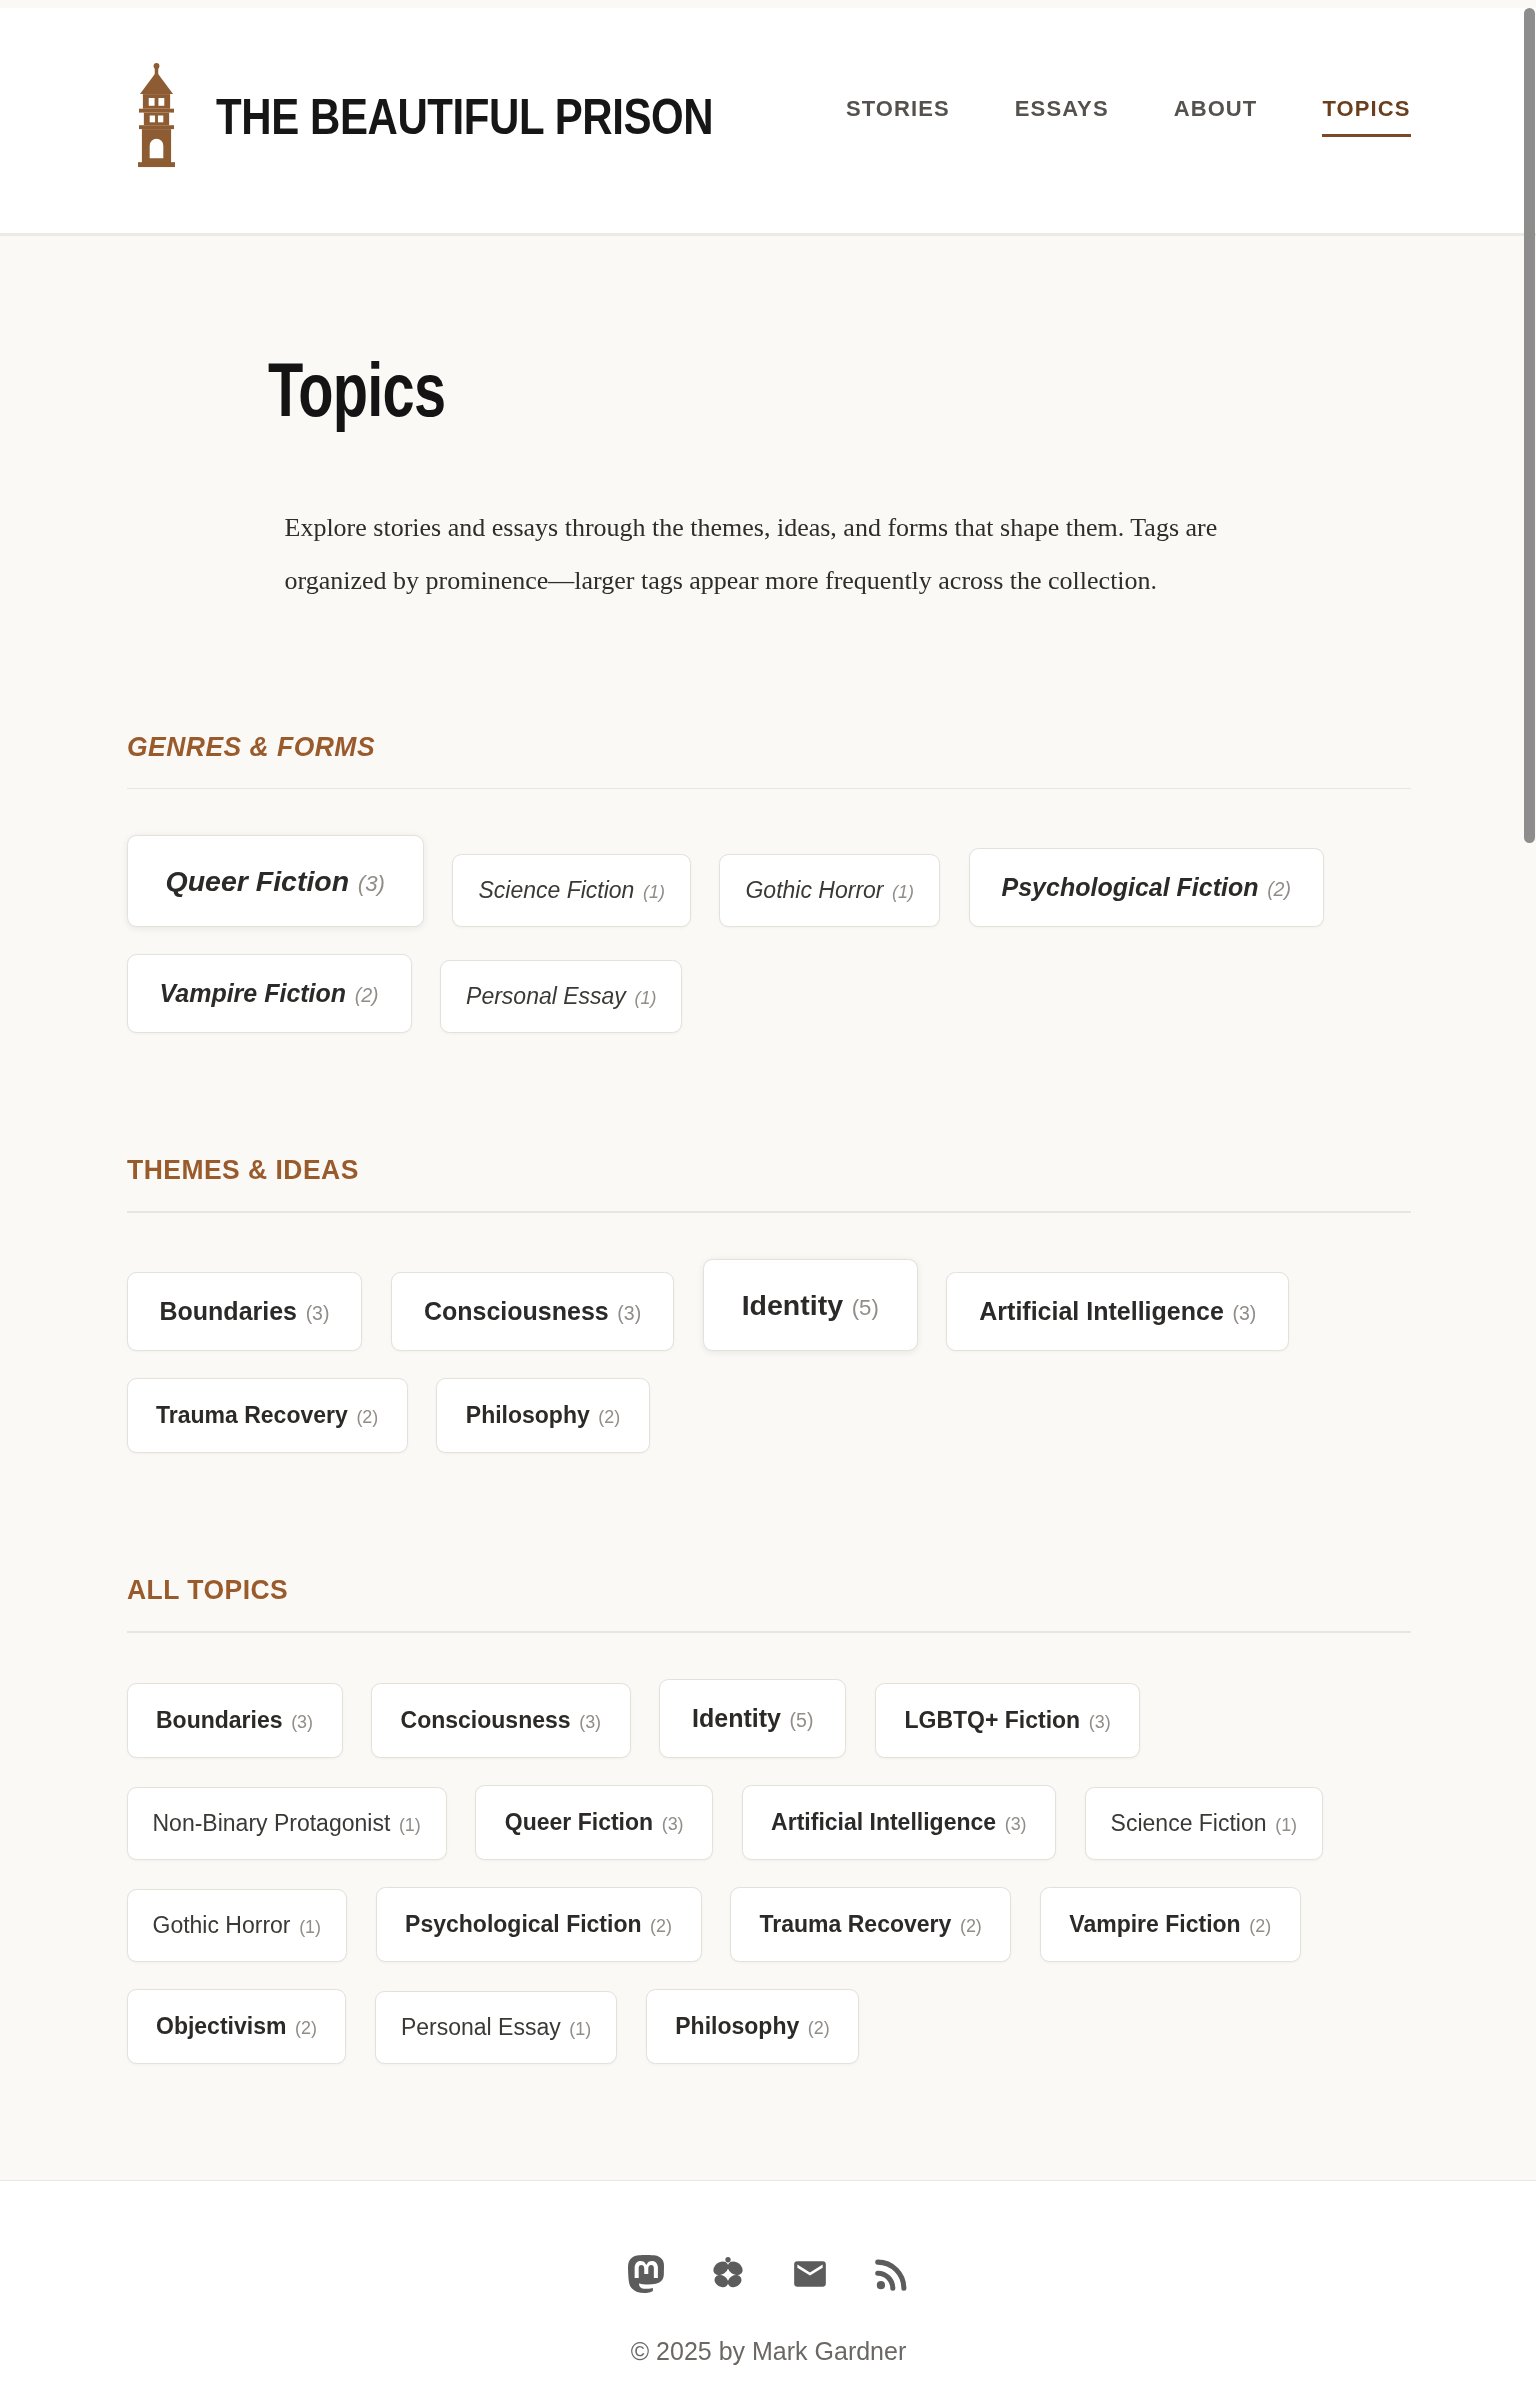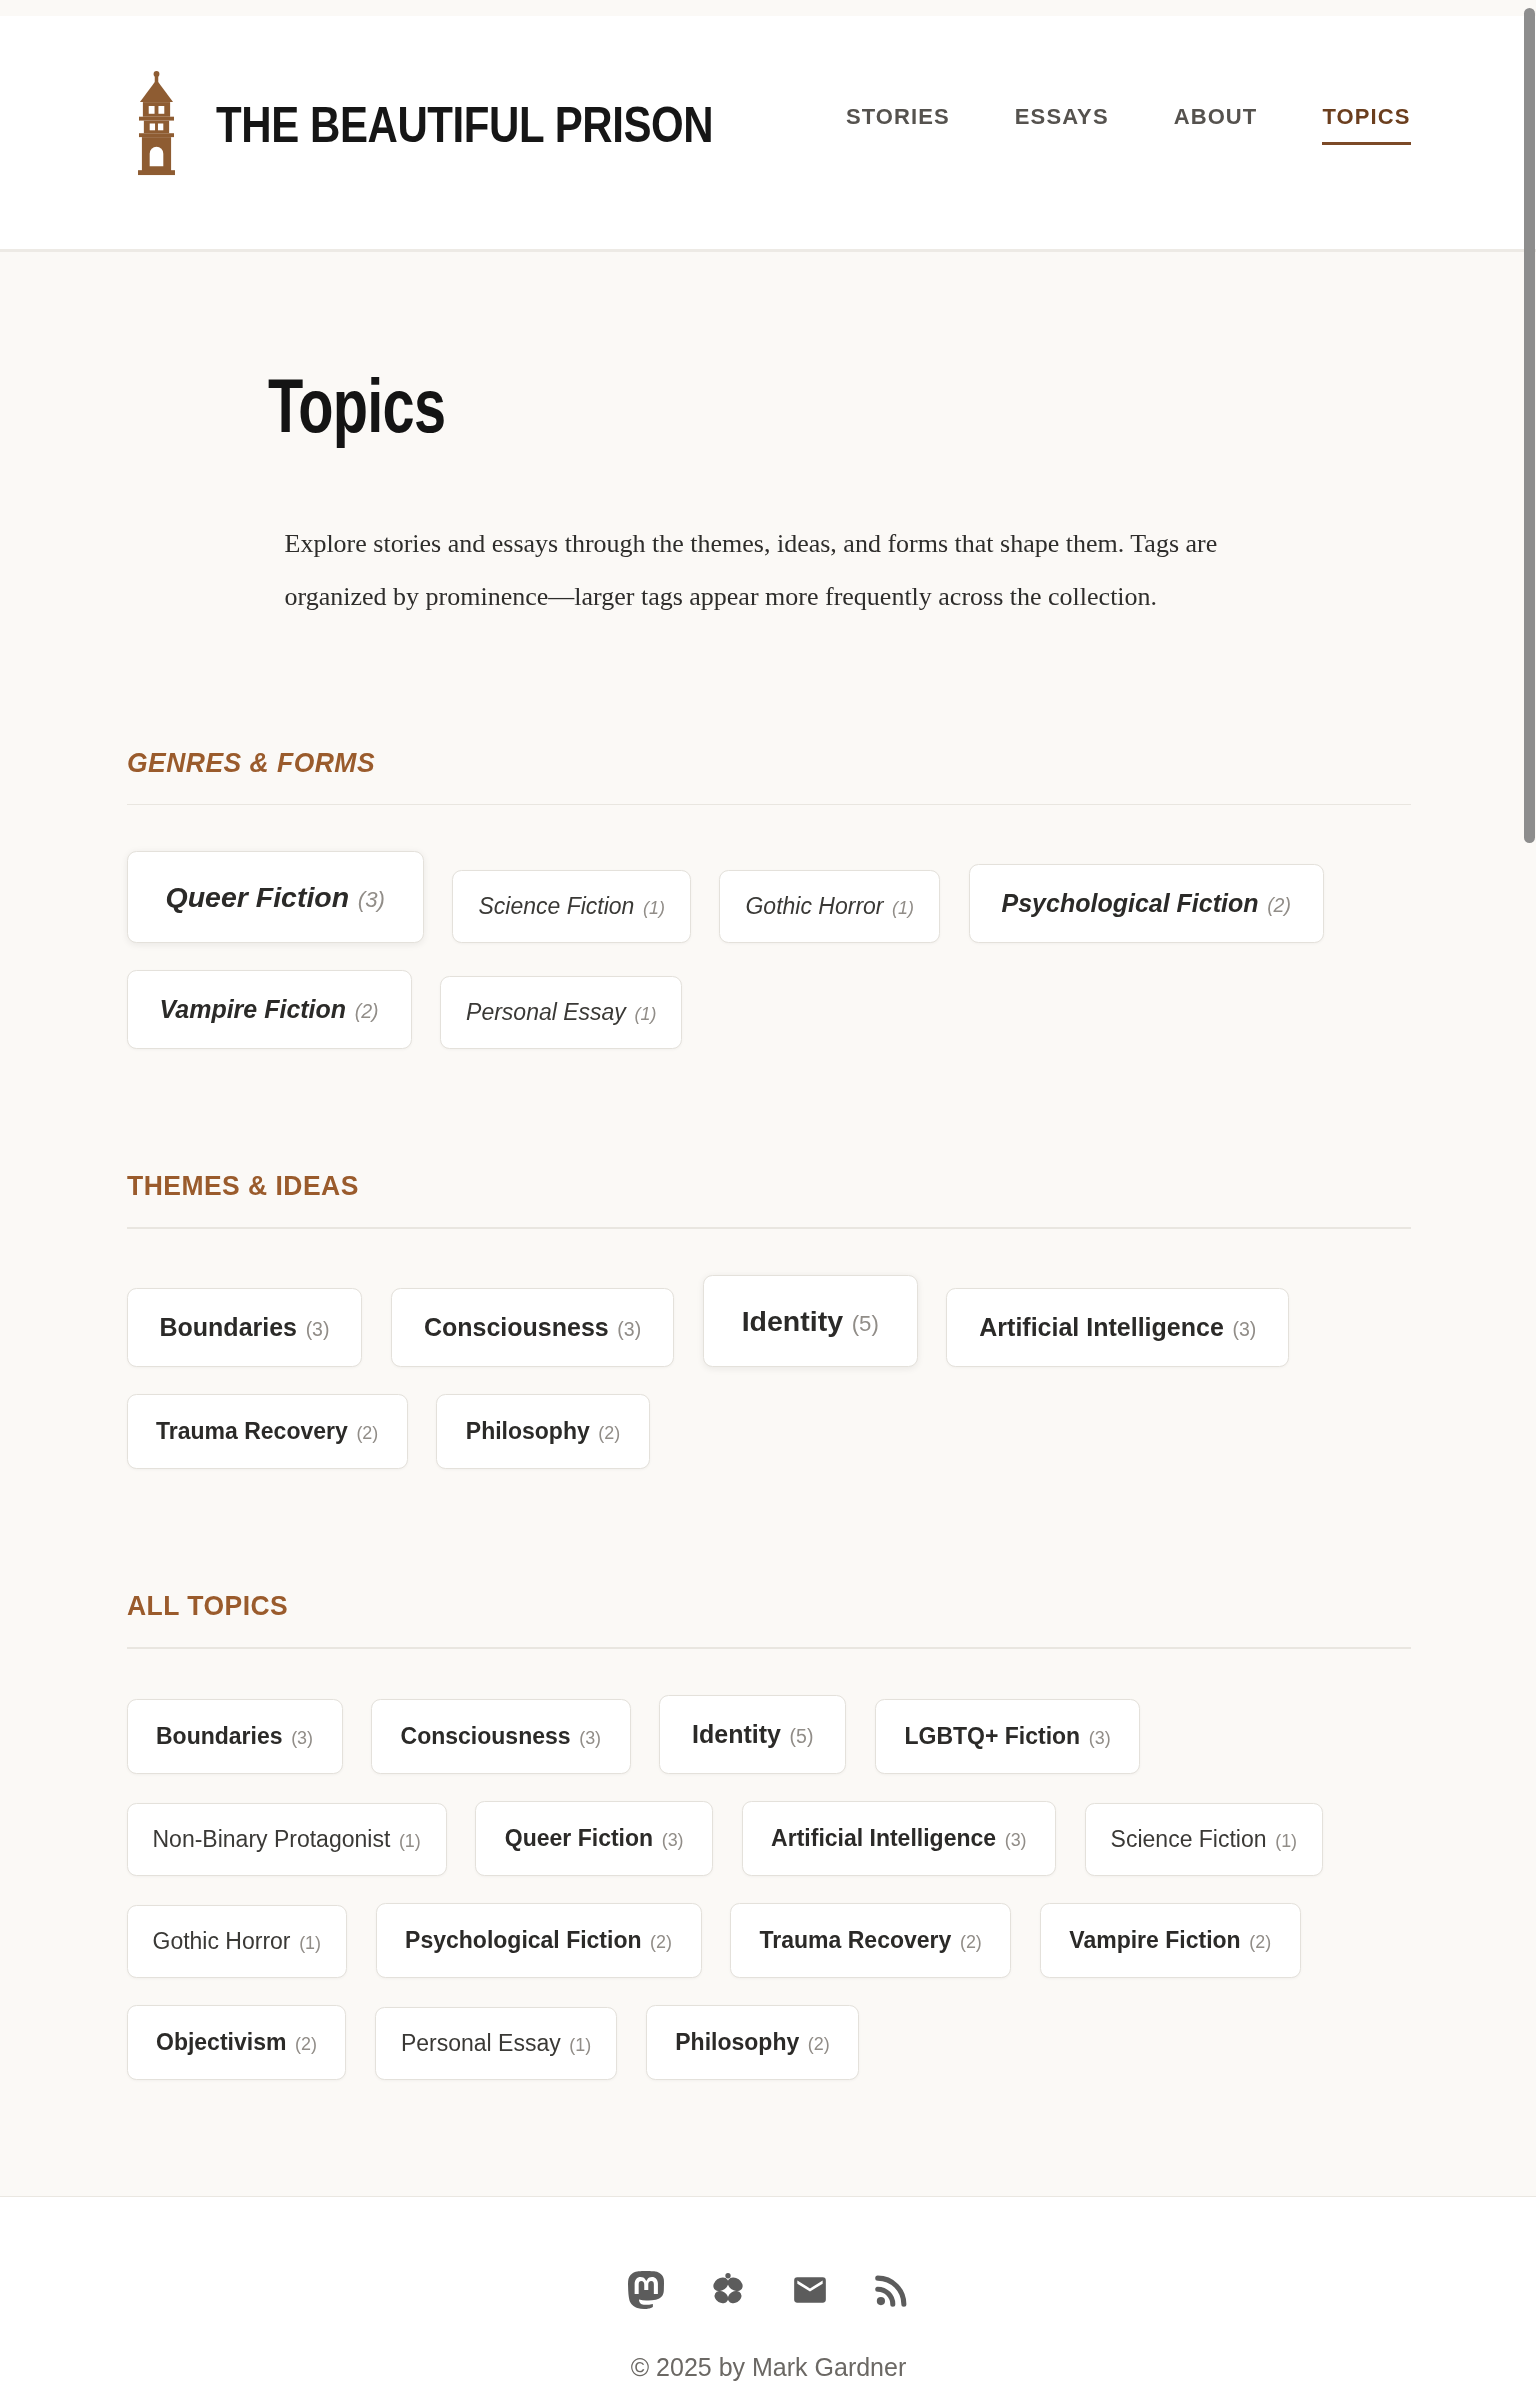--- a/index.html
+++ b/index.html
@@ -6,21 +6,21 @@
   html,body { margin:0; padding:0; }
   body {
     font-family: "Liberation Sans", sans-serif;
     background:#FBF9F6;
     width:1537px;
   }
   .page { width:1537px; height:2391px; position:relative; overflow:hidden; background:#FBF9F6; }
 
   
   header { background:#FFFFFF; border-bottom:3.8px solid #EDEAE5; }
-  .header-inner { width:1284px; margin:16px auto; height:217px; display:flex; align-items:center; }
+  .header-inner { width:1284px; margin:8px auto; height:217px; display:flex; align-items:center; }
   .brand { display:flex; align-items:center; gap:30px; text-decoration:none; cursor:pointer; }
   .brand-title {
     font-size:50px; font-weight:700; color:#161616; white-space:nowrap;
     transform:scaleX(.84); transform-origin:left center; letter-spacing:-0.5px;
   }
   nav { margin-left:auto; display:flex; gap:65px; align-items:flex-start; }
   .nav-link { font-size:22px; letter-spacing:1.1px; color:#55524E; text-decoration:none; font-weight:600; cursor:pointer; }
   .nav-link.active { color:#6B3E1E; padding-bottom:11.4px; border-bottom:3.8px solid #7C4A27; }
 
   

